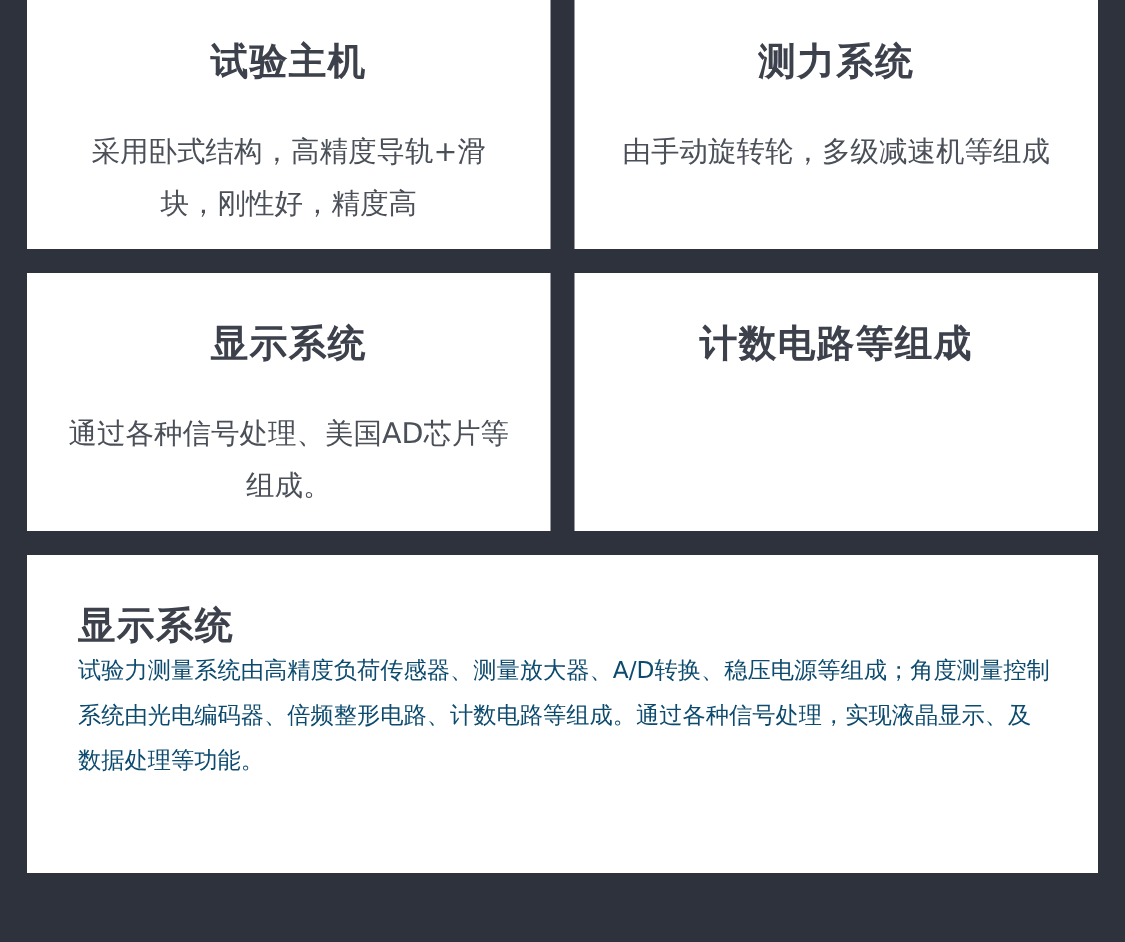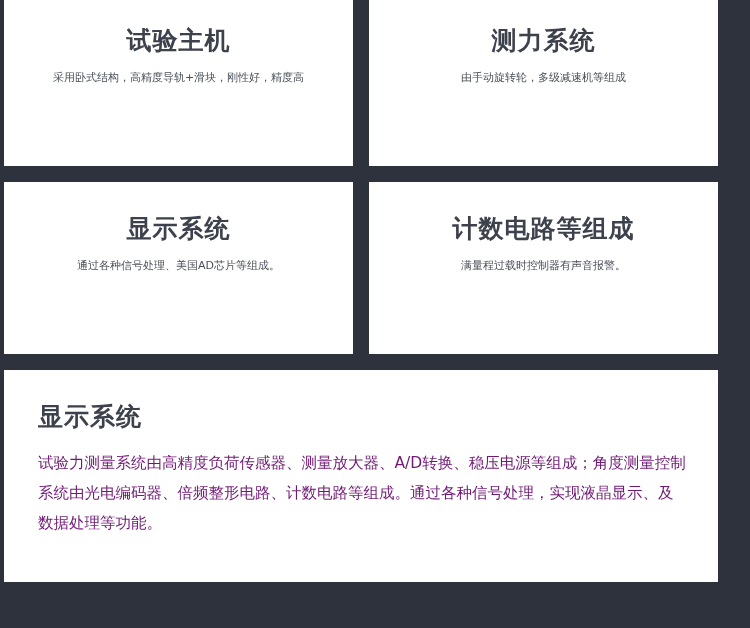--- a/index.html
+++ b/index.html
@@ -11,21 +11,21 @@
     height: 628px;
     background: #2e323c;
     font-family: "DejaVu Sans", "Liberation Sans", sans-serif;
     overflow: hidden;
   }
   .page {
     position: relative;
     width: 750px;
     height: 628px;
     box-sizing: border-box;
-    padding: 0 4px;
+    padding: 0 18px;
   }
   .grid {
     display: flex;
     flex-wrap: wrap;
     gap: 16px;
     padding-top: 0;
   }
   .card {
     background: #ffffff;
     box-sizing: border-box;
@@ -46,45 +46,45 @@
   .card-title {
     font-size: 25px;
     font-weight: bold;
     color: #3d414c;
     letter-spacing: 1px;
     margin: 14px 0 0 0;
     line-height: 1.2;
     text-align: center;
   }
   .card-body {
-    font-size: 11px;
+    font-size: 19px;
     color: #4a4f58;
     line-height: 1.85;
-    text-align: right;
-    margin-top: 12px;
+    text-align: center;
+    margin-top: 28px;
     max-width: 300px;
   }
   .card.wide {
     width: calc(750px - 36px);
     height: 212px;
     align-items: flex-start;
     padding: 26px 30px 26px 34px;
   }
   .wide .card-title {
     text-align: right;
     margin: 6px 0 0 0;
     font-size: 25px;
   }
   .wide .card-body {
     text-align: left;
     max-width: 100%;
     font-size: 15.5px;
     line-height: 1.95;
-    margin-top: 16px;
-    color: #701a75;
+    margin-top: 0;
+    color: #0c4a6e;
   }
 </style>
 </head>
 <body>
 
 <div class="page">
   <div class="grid">
 
     <div class="card half top-first">
       <div class="card-title">试验主机</div>
@@ -96,21 +96,20 @@
       <div class="card-body">由手动旋转轮，多级减速机等组成</div>
     </div>
 
     <div class="card half">
       <div class="card-title">显示系统</div>
       <div class="card-body">通过各种信号处理、美国AD芯片等组成。</div>
     </div>
 
     <div class="card half">
       <div class="card-title">计数电路等组成</div>
-      <div class="card-body">满量程过载时控制器有声音报警。</div>
     </div>
 
     <div class="card wide">
       <div class="card-title">显示系统</div>
       <div class="card-body">试验力测量系统由高精度负荷传感器、测量放大器、A/D转换、稳压电源等组成；角度测量控制系统由光电编码器、倍频整形电路、计数电路等组成。通过各种信号处理，实现液晶显示、及数据处理等功能。</div>
     </div>
 
   </div>
 </div>
 

